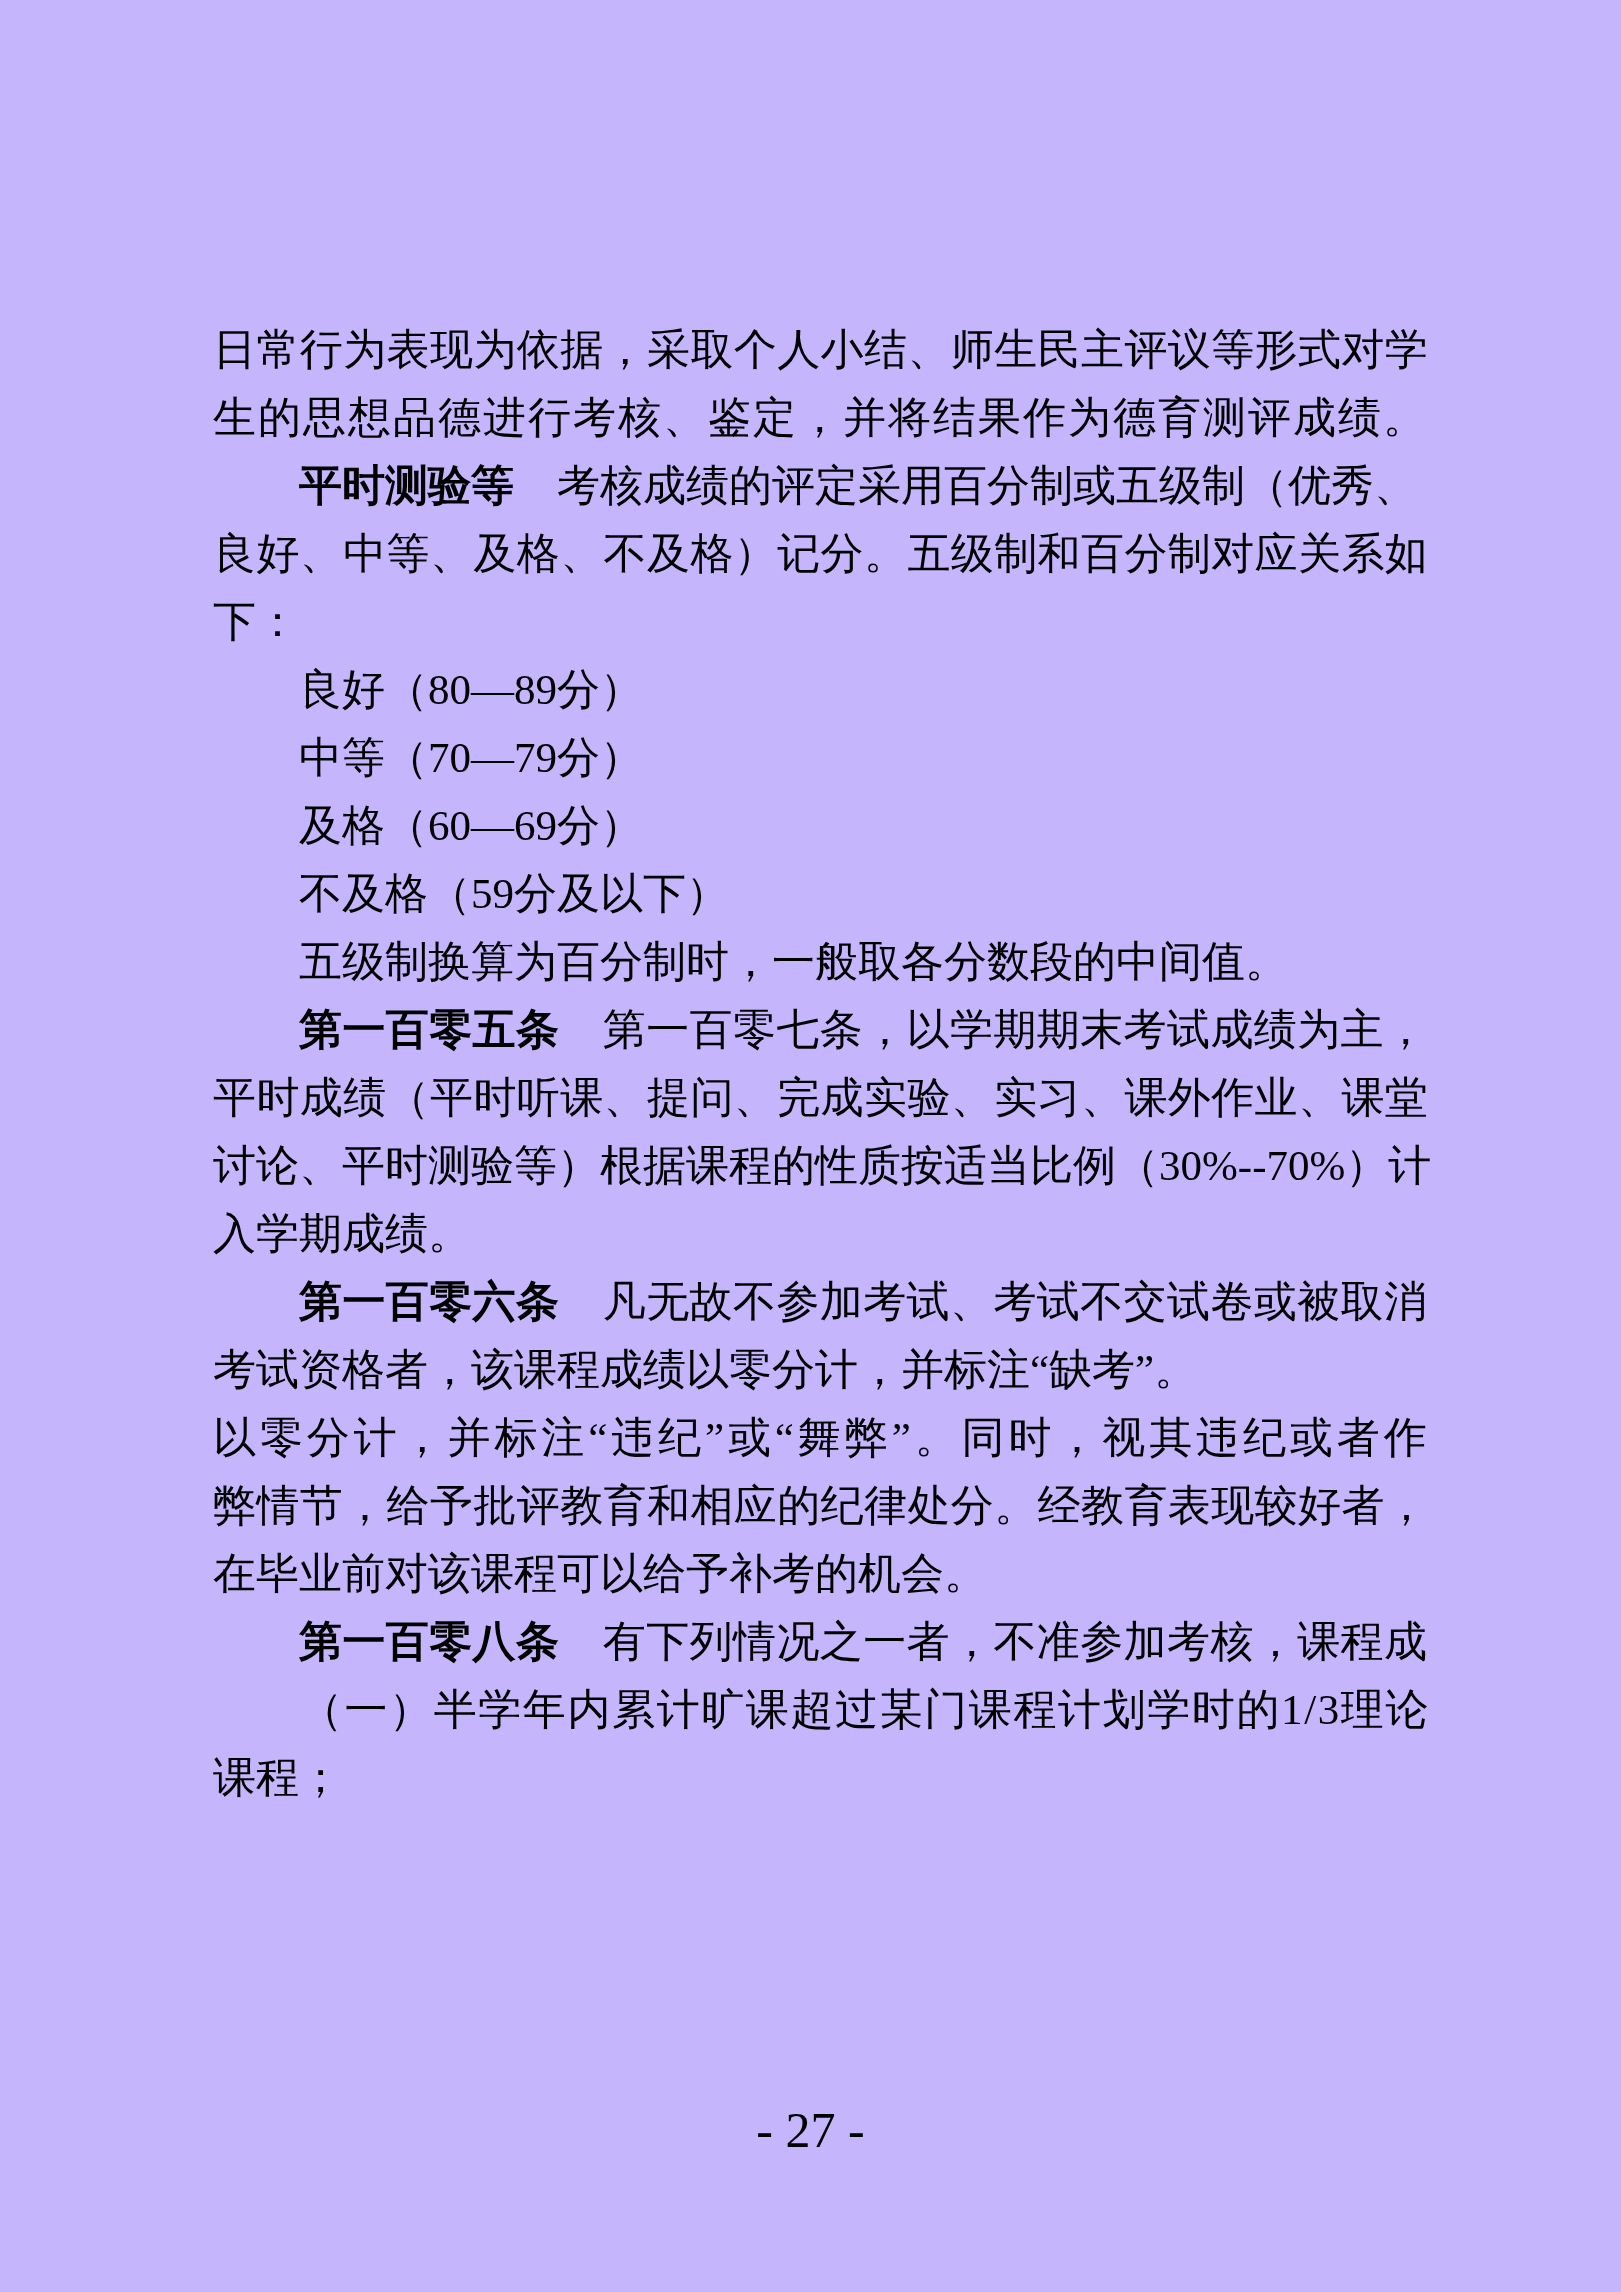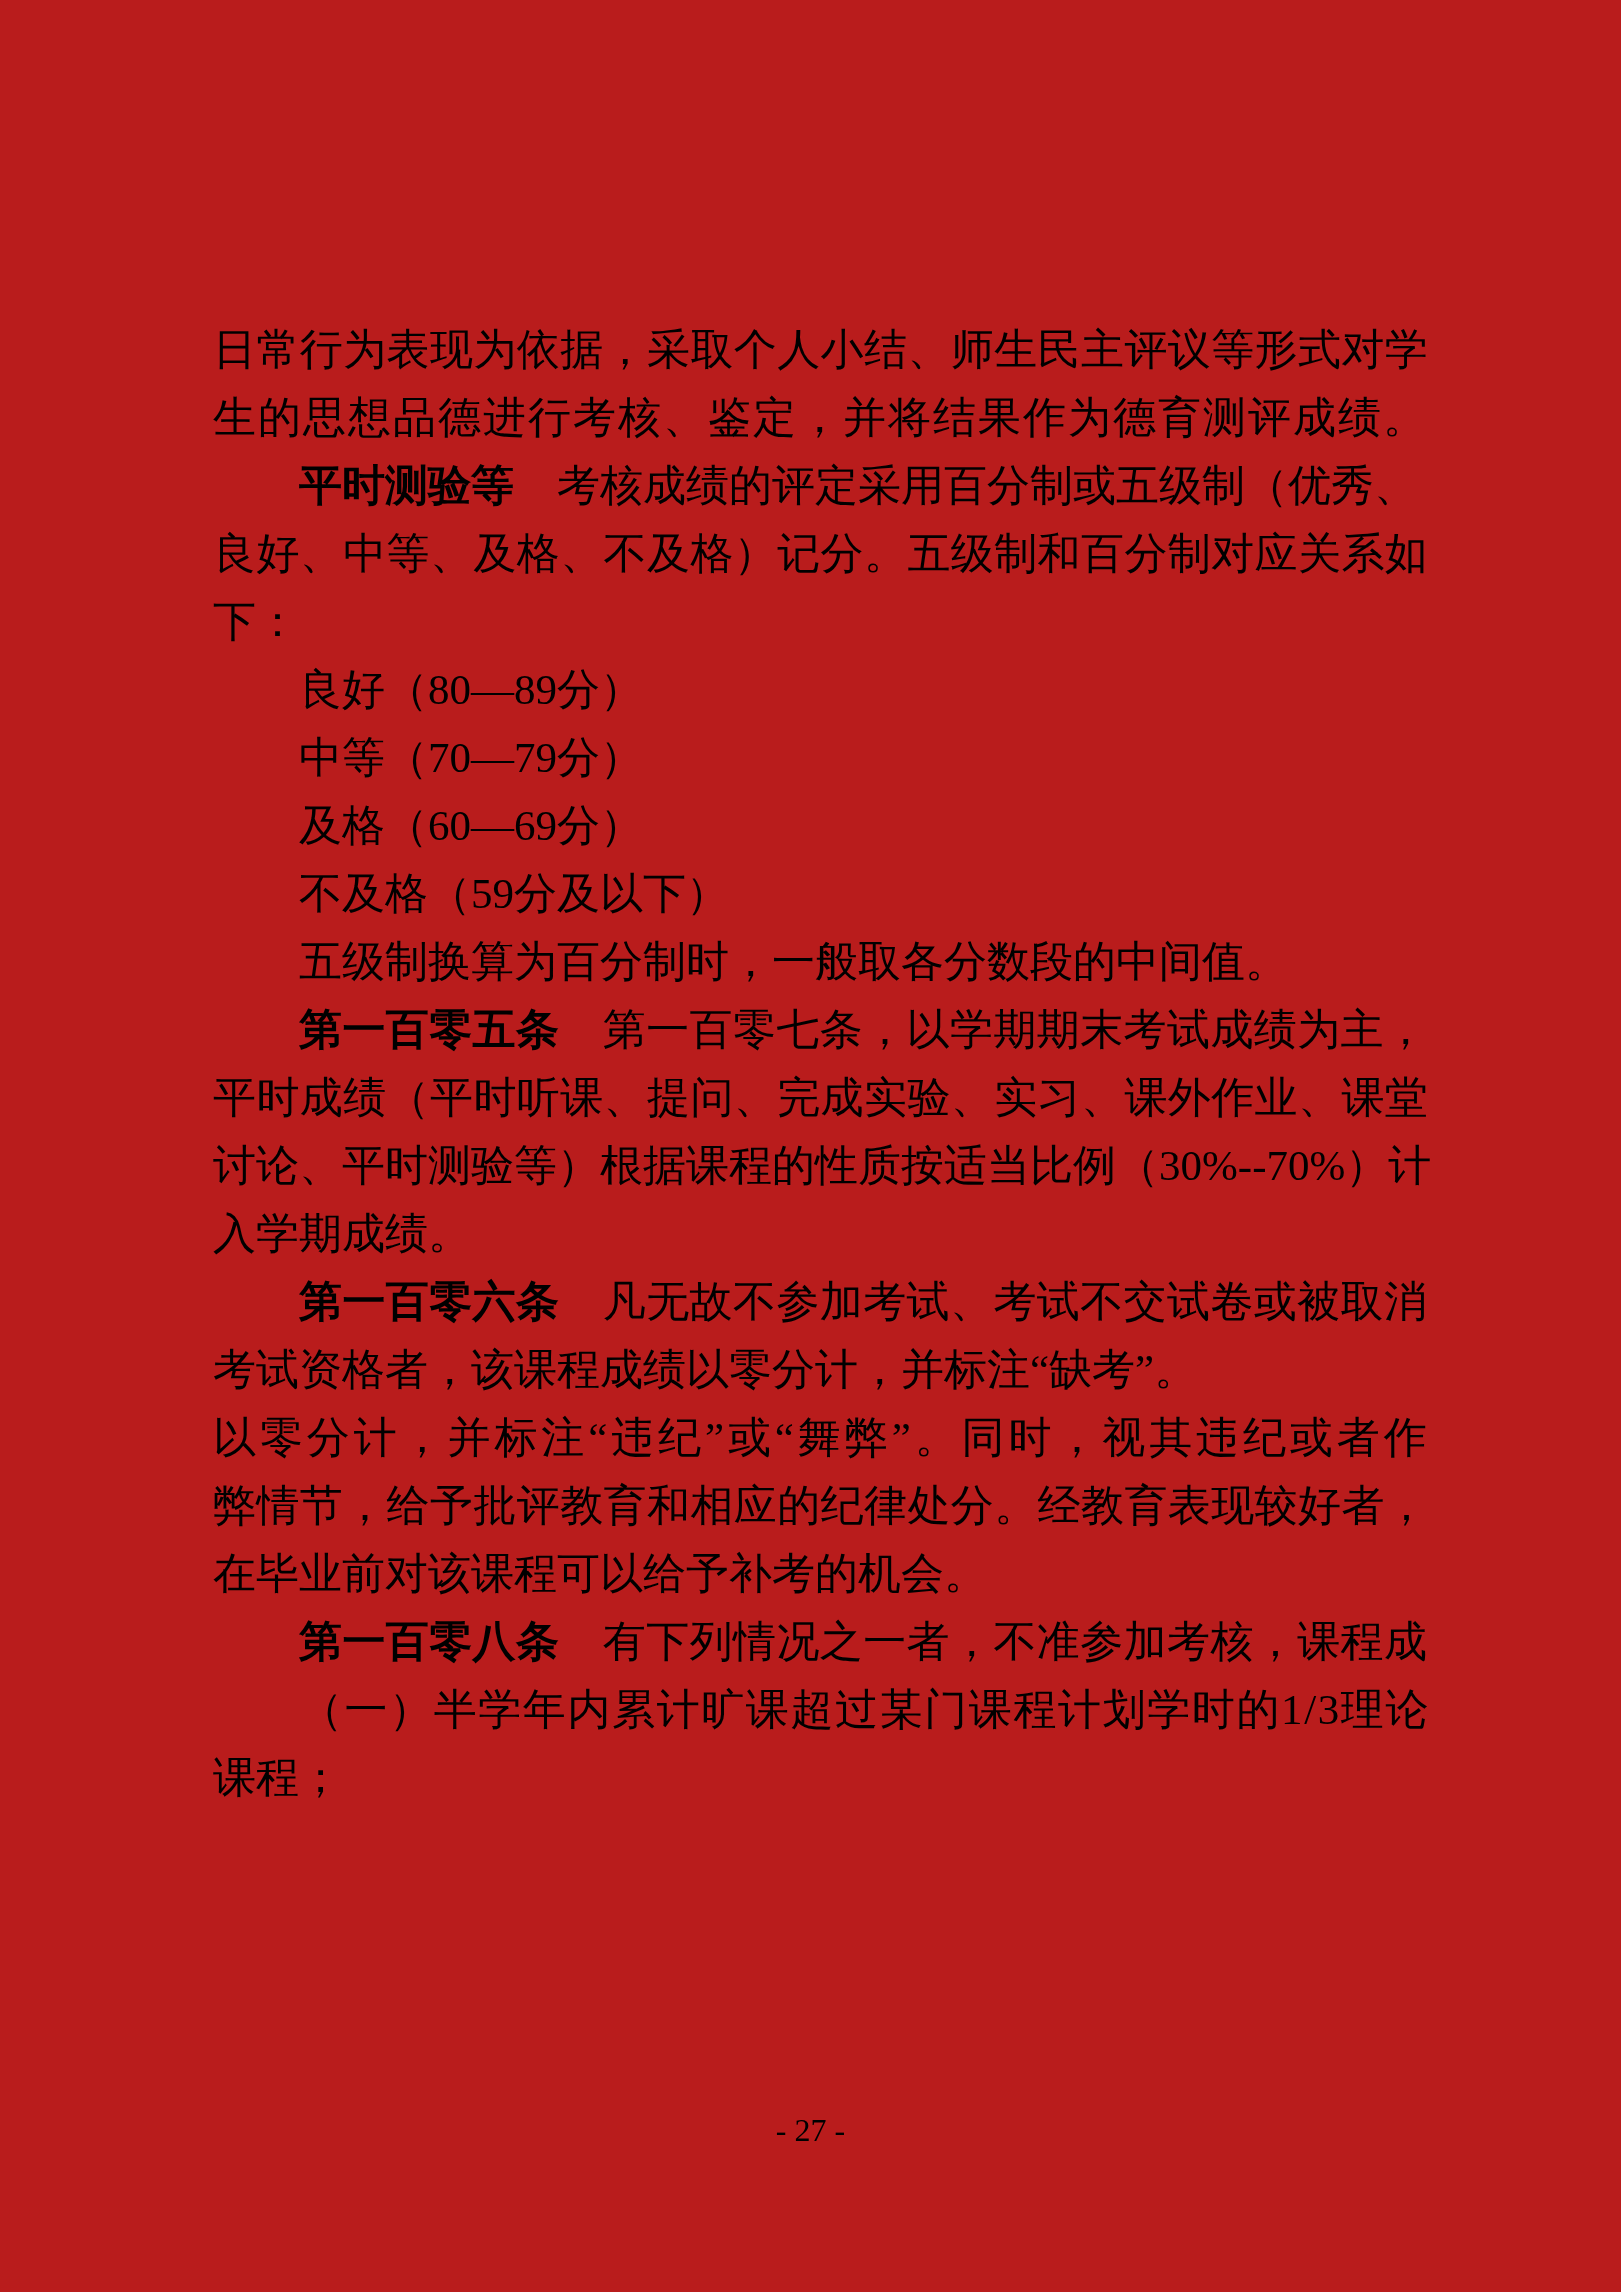--- a/index.html
+++ b/index.html
@@ -4,21 +4,21 @@
 <style>
   html, body {
     margin: 0;
     padding: 0;
     background: #ffffff;
   }
   .page {
     position: relative;
     width: 1621px;
     height: 2293px;
-    background: #b91c1c;
+    background: #c4b5fd;
     overflow: hidden;
     font-family: "Liberation Serif", "DejaVu Serif", serif;
     color: #000000;
   }
   .text-block {
     position: absolute;
     left: 213px;
     top: 316px;
     width: 1217px;
     font-size: 43px;
@@ -33,21 +33,21 @@
   }
   .seg-bold {
     font-weight: 700;
   }
   .page-number {
     position: absolute;
     top: 2111px;
     left: 0;
     width: 100%;
     text-align: center;
-    font-size: 32px;
+    font-size: 50px;
     line-height: 39px;
     color: #000000;
   }
 </style>
 </head>
 <body>
 
 <div class="page">
   <div class="text-block" id="text-block">
       <div class="line fill" style="letter-spacing: 0.4px;"><span class="seg-regular">日常行为表现为依据，采取个人小结、师生民主评议等形式对学</span></div>

